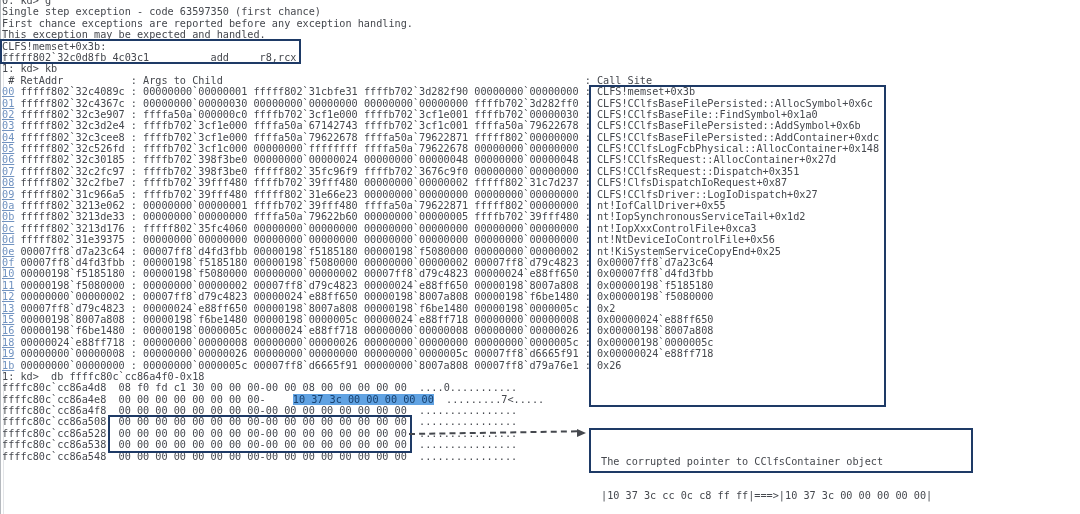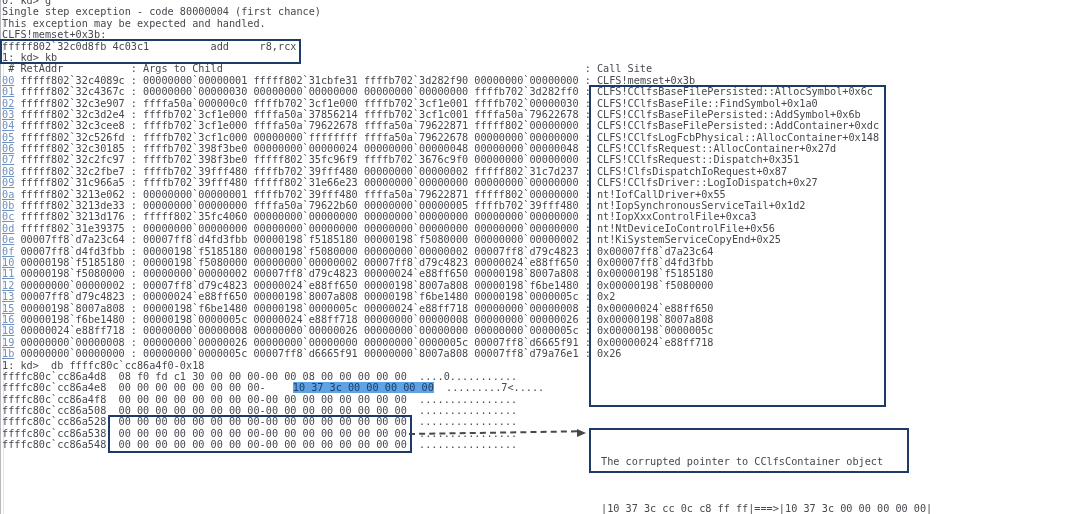--- a/index.html
+++ b/index.html
@@ -4,45 +4,46 @@
 <style>
   *{margin:0;padding:0;box-sizing:border-box}
   html,body{width:1080px;height:514px;overflow:hidden;background:#ffffff;}
   body{position:relative;font-family:"DejaVu Sans Mono","Liberation Mono",monospace;}
   #console{position:absolute;left:2px;top:-5px;font-size:10.2px;line-height:11.4px;color:var(--text,#45484e);}
   .row{height:11.4px;white-space:pre;}
   .lnk{color:var(--link,#7092c0);text-decoration:underline;cursor:pointer;text-align:center;}
   .hl{background:var(--highlight-bg,#60a2e2);color:var(--highlight-text,#17406e);margin-left:27px;}
   .box{position:absolute;border:2px solid var(--border,#1e3a66);pointer-events:none;}
   .ann{pointer-events:auto;padding:3px 0 0 10px;font-size:10.2px;line-height:11.4px;color:var(--text,#45484e);white-space:pre;}
-  .ann .l2{margin-top:13px;}
+  .ann .l2{}
   .dash{position:absolute;left:409px;top:433px;width:168px;border-top:2px dashed var(--text,#45484e);transform:rotate(-0.9deg);transform-origin:left center;}
   .ahead{position:absolute;left:577px;top:429px;width:0;height:0;border-left:9px solid var(--text,#45484e);border-top:4.5px solid transparent;border-bottom:4.5px solid transparent;}
   .winedge{position:absolute;left:0;top:0;width:1px;height:514px;background:#b5b9be;}
   .winedge2{position:absolute;left:3px;top:0;width:1px;height:514px;background:#e3e5e8;}
 </style>
 </head>
 <body>
 
 <div class="winedge"></div>
 <div class="winedge2"></div>
 
 <div id="console">
   <div class="row">0: kd&gt; g</div>
-  <div class="row">Single step exception - code 80000004 (first chance)</div>
+  <div class="row">Single step exception - code 63597350 (first chance)</div>
+  <div class="row">First chance exceptions are reported before any exception handling.</div>
   <div class="row">This exception may be expected and handled.</div>
   <div class="row">CLFS!memset+0x3b:</div>
   <div class="row">fffff802`32c0d8fb 4c03c1          add     r8,rcx</div>
   <div class="row">1: kd&gt; kb</div>
   <div class="row"> # RetAddr           : Args to Child                                                           : Call Site</div>
   <div>
       <div class="row"><span class="lnk">00</span><span> fffff802`32c4089c : 00000000`00000001 fffff802`31cbfe31 ffffb702`3d282f90 00000000`00000000 : CLFS!memset+0x3b</span></div>
       <div class="row"><span class="lnk">01</span><span> fffff802`32c4367c : 00000000`00000030 00000000`00000000 00000000`00000000 ffffb702`3d282ff0 : CLFS!CClfsBaseFilePersisted::AllocSymbol+0x6c</span></div>
       <div class="row"><span class="lnk">02</span><span> fffff802`32c3e907 : ffffa50a`000000c0 ffffb702`3cf1e000 ffffb702`3cf1e001 ffffb702`00000030 : CLFS!CClfsBaseFile::FindSymbol+0x1a0</span></div>
-      <div class="row"><span class="lnk">03</span><span> fffff802`32c3d2e4 : ffffb702`3cf1e000 ffffa50a`37856214 ffffb702`3cf1c001 ffffa50a`79622678 : CLFS!CClfsBaseFilePersisted::AddSymbol+0x6b</span></div>
+      <div class="row"><span class="lnk">03</span><span> fffff802`32c3d2e4 : ffffb702`3cf1e000 ffffa50a`67142743 ffffb702`3cf1c001 ffffa50a`79622678 : CLFS!CClfsBaseFilePersisted::AddSymbol+0x6b</span></div>
       <div class="row"><span class="lnk">04</span><span> fffff802`32c3cee8 : ffffb702`3cf1e000 ffffa50a`79622678 ffffa50a`79622871 fffff802`00000000 : CLFS!CClfsBaseFilePersisted::AddContainer+0xdc</span></div>
       <div class="row"><span class="lnk">05</span><span> fffff802`32c526fd : ffffb702`3cf1c000 00000000`ffffffff ffffa50a`79622678 00000000`00000000 : CLFS!CClfsLogFcbPhysical::AllocContainer+0x148</span></div>
       <div class="row"><span class="lnk">06</span><span> fffff802`32c30185 : ffffb702`398f3be0 00000000`00000024 00000000`00000048 00000000`00000048 : CLFS!CClfsRequest::AllocContainer+0x27d</span></div>
       <div class="row"><span class="lnk">07</span><span> fffff802`32c2fc97 : ffffb702`398f3be0 fffff802`35fc96f9 ffffb702`3676c9f0 00000000`00000000 : CLFS!CClfsRequest::Dispatch+0x351</span></div>
       <div class="row"><span class="lnk">08</span><span> fffff802`32c2fbe7 : ffffb702`39fff480 ffffb702`39fff480 00000000`00000002 fffff802`31c7d237 : CLFS!ClfsDispatchIoRequest+0x87</span></div>
       <div class="row"><span class="lnk">09</span><span> fffff802`31c966a5 : ffffb702`39fff480 fffff802`31e66e23 00000000`00000000 00000000`00000000 : CLFS!CClfsDriver::LogIoDispatch+0x27</span></div>
       <div class="row"><span class="lnk">0a</span><span> fffff802`3213e062 : 00000000`00000001 ffffb702`39fff480 ffffa50a`79622871 fffff802`00000000 : nt!IofCallDriver+0x55</span></div>
       <div class="row"><span class="lnk">0b</span><span> fffff802`3213de33 : 00000000`00000000 ffffa50a`79622b60 00000000`00000005 ffffb702`39fff480 : nt!IopSynchronousServiceTail+0x1d2</span></div>
       <div class="row"><span class="lnk">0c</span><span> fffff802`3213d176 : fffff802`35fc4060 00000000`00000000 00000000`00000000 00000000`00000000 : nt!IopXxxControlFile+0xca3</span></div>
       <div class="row"><span class="lnk">0d</span><span> fffff802`31e39375 : 00000000`00000000 00000000`00000000 00000000`00000000 00000000`00000000 : nt!NtDeviceIoControlFile+0x56</span></div>
@@ -70,16 +71,16 @@
     </div>
 </div>
 
 <div class="box" style="left:0px;top:39px;width:301px;height:25px"></div>
 <div class="box" style="left:589px;top:85px;width:297px;height:322px"></div>
 <div class="box" style="left:108px;top:415px;width:304px;height:38px"></div>
 
 <div class="dash"></div>
 <div class="ahead"></div>
 
-<div class="box ann" style="left:589px;top:428px;width:320px;height:45px">
+<div class="box ann" style="left:589px;top:428px;width:384px;height:45px">
   <div>The corrupted pointer to CClfsContainer object</div>
   <div class="l2">|10 37 3c cc 0c c8 ff ff|===&gt;|10 37 3c 00 00 00 00 00|</div>
 </div>
 
 </body></html>

